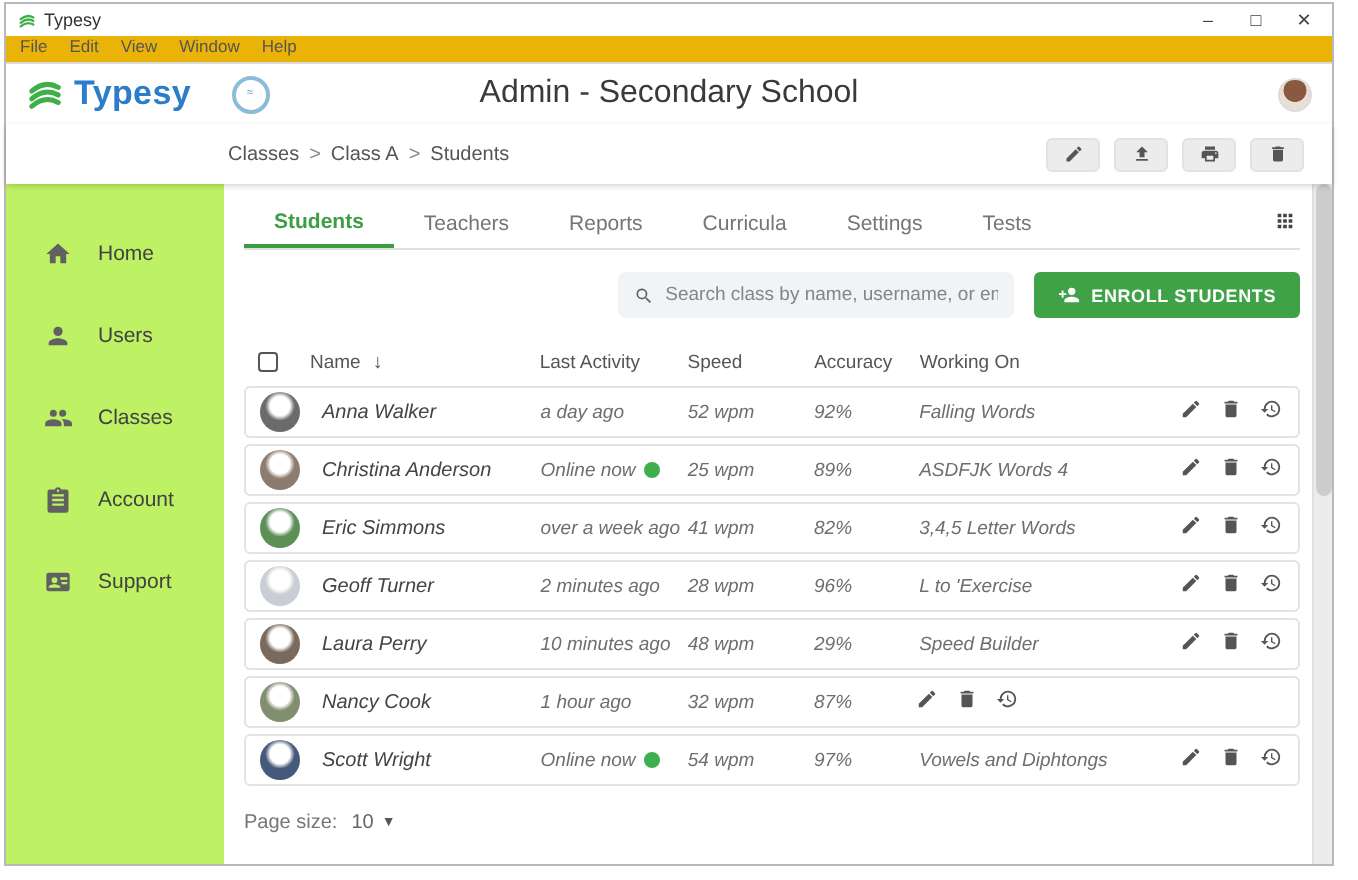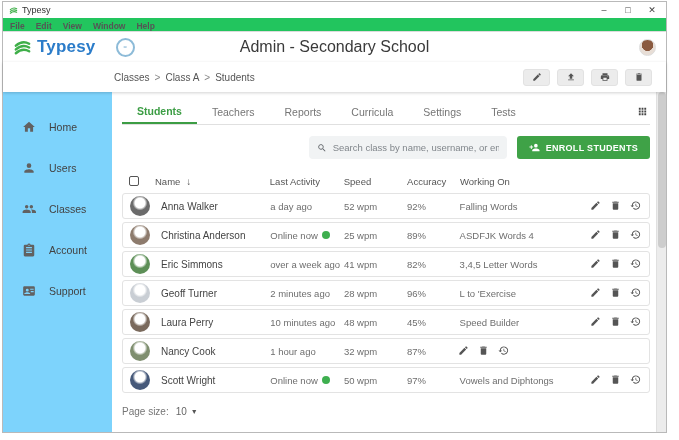--- a/index.html
+++ b/index.html
@@ -7,21 +7,21 @@
   .window { position:absolute; left:2px; top:1px; width:665px; height:432px; border:1px solid #b9b9b9; background:#fff; display:flex; flex-direction:column; }
 
   
   .titlebar { height:16px; display:flex; align-items:center; padding:0 2px 0 6px; background:#fff; }
   .titlebar .tb-logo { width:9px; height:9px; margin-right:4px; }
   .titlebar .tb-title { font-size:9px; color:#333; }
   .tb-controls { margin-left:auto; display:flex; }
   .tb-btn { width:24px; height:14px; display:flex; align-items:center; justify-content:center; font-size:9px; color:#444; cursor:default; }
 
   
-  .menubar { height:14px; display:flex; align-items:flex-end; gap:11px; padding-left:7px; border-bottom:1px solid #dcdcdc; background:#22c55e;font-weight:bold; }
+  .menubar { height:14px; display:flex; align-items:flex-start; gap:11px; padding-left:7px; border-bottom:1px solid #dcdcdc; background:#eab308; }
   .menu-item { font-size:8.5px; color:#555; }
 
   
   .appheader { height:30px; display:flex; align-items:center; padding:0 10px; position:relative; background:#fff; }
   .logo-wrap { display:flex; align-items:center; gap:5px; }
   .logo-glyph { width:19px; height:19px; }
   .logo-text { font-size:17px; font-weight:bold; color:#2b7cc9; letter-spacing:.2px; }
   .badge-circle { width:19px; height:19px; border:2px solid #8dbbd8; border-radius:50%; margin-left:20px; display:flex; align-items:center; justify-content:center; font-size:6px; color:#6fa7cc; }
   .header-title { position:absolute; left:0; right:0; text-align:center; font-size:16px; color:#3a3a3a; }
   .header-avatar { margin-left:auto; width:17px; height:17px; border-radius:50%; background:radial-gradient(circle at 50% 35%, #8a5a40 0 45%, #e8ded6 48%); border:1px solid #ddd; z-index:2; }
@@ -29,21 +29,21 @@
   
   .crumb-row { height:30px; display:flex; align-items:center; padding:0 14px 0 111px; background:#fff; box-shadow:0 1px 3px rgba(0,0,0,.18); position:relative; z-index:3; }
   .crumbs { font-size:10px; color:#555; display:flex; gap:5px; align-items:center; }
   .crumb-sep { color:#888; }
   .crumb-actions { margin-left:auto; display:flex; gap:7px; }
   .tool-btn { width:27px; height:17px; background:#ececec; border:1px solid #e2e2e2; border-radius:3px; display:flex; align-items:center; justify-content:center; }
   .tool-btn svg { width:10px; height:10px; fill:#555; }
 
   
   .body-row { flex:1; display:flex; position:relative; background:#fff; overflow:hidden; }
-  .sidebar { width:109px; background:#7dd3fc; padding-top:14px; flex-shrink:0; }
+  .sidebar { width:109px; background:#bef264; padding-top:14px; flex-shrink:0; }
   .side-item { height:41px; display:flex; align-items:center; gap:13px; padding-left:19px; }
   .side-item svg { width:14px; height:14px; fill:#616161; flex-shrink:0; }
   .side-label { font-size:10.5px; color:#424242; }
 
   .main { flex:1; padding:8px 16px 0 10px; position:relative; }
 
   .tabsbar { display:flex; align-items:center; border-bottom:1px solid #e0e0e0; height:25px; }
   .tab { padding:0 15px; font-size:10.5px; color:#757575; height:100%; display:flex; align-items:center; }
   .tab.active { color:#3c9d44; font-weight:bold; border-bottom:2px solid #3c9d44; }
   .grid-btn { margin-left:auto; margin-right:2px; }
@@ -60,21 +60,21 @@
   
   .thead { display:flex; align-items:center; height:24px; margin-top:10px; font-size:9.5px; color:#555; }
   .col-name { width:28%; display:flex; align-items:center; }
   .col-activity { width:14%; display:flex; align-items:center; gap:4px; }
   .col-speed { width:12%; }
   .col-accuracy { width:10%; }
   .col-working { width:25%; }
   .col-actions { width:11%; display:flex; justify-content:flex-end; gap:9px; padding-right:8px; }
   .checkbox { width:10px; height:10px; border:1.5px solid #555; border-radius:2px; margin:0 16px 0 7px; background:#fff; }
   .sort-arrow { margin-left:6px; font-size:10px; color:#555; }
-  .trow { display:flex; align-items:center; height:26px; border:1px solid #e3e3e3; border-radius:3px; margin-bottom:3px; font-size:9.5px; color:#6e6e6e; background:#fff; }
+  .trow { display:flex; align-items:center; height:26px; border:1px solid #e3e3e3; border-radius:3px; margin-bottom:3px; font-size:9.5px; color:#6e6e6e; background:#fff;font-style:italic; }
   .avatar { width:20px; height:20px; border-radius:50%; margin:0 11px 0 7px; flex-shrink:0; background:#888; }
   .student-name { color:#444; font-size:10px; }
   .online-dot { width:8px; height:8px; border-radius:50%; background:#3eaf4f; display:inline-block; }
   .act-icon svg { width:11px; height:11px; fill:#555; }
 
   .pagesize-row { margin-top:13px; display:flex; align-items:center; gap:7px; font-size:10px; color:#757575; }
   .pagesize-value { display:flex; align-items:center; gap:4px; color:#666; }
   .caret { font-size:7px; color:#555; }
 
   
@@ -335,21 +335,21 @@
   <div class="trow">
     <div class="col-name">
       <span class="avatar" style="background: radial-gradient(circle at 50% 35%, rgba(255, 255, 255, 0.35) 0px, rgba(255, 255, 255, 0.35) 30%, rgb(122, 106, 93) 45%);"></span>
       <span class="student-name">Laura Perry</span>
     </div>
     <div class="col-activity">
       <span>10 minutes ago</span>
 
     </div>
     <div class="col-speed">48 wpm</div>
-    <div class="col-accuracy">45%</div>
+    <div class="col-accuracy">29%</div>
     <div class="col-working">Speed Builder</div>
     <div class="col-actions">
       <span class="act-icon"><svg viewBox="0 0 24 24">
                   <path d="M3 17.25V21h3.75L17.8 9.94l-3.75-3.75L3 17.25zM20.7 7.04a1 1 0 0 0 0-1.41l-2.34-2.34a1 1 0 0 0-1.41 0l-1.83 1.83 3.75 3.75 1.83-1.83z"></path>
                 </svg></span>
       <span class="act-icon"><svg viewBox="0 0 24 24">
                   <path d="M6 19a2 2 0 0 0 2 2h8a2 2 0 0 0 2-2V7H6v12zM19 4h-3.5l-1-1h-5l-1 1H5v2h14V4z"></path>
                 </svg></span>
       <span class="act-icon"><svg viewBox="0 0 24 24">
                   <path d="M13 3a9 9 0 0 0-9 9H1l3.96 3.96L9 12H6a7 7 0 1 1 2.1 5l-1.42 1.42A9 9 0 1 0 13 3zm-1 5v5l4.28 2.54.72-1.21-3.5-2.08V8H12z"></path>
@@ -383,21 +383,21 @@
 
   <div class="trow">
     <div class="col-name">
       <span class="avatar" style="background: radial-gradient(circle at 50% 35%, rgba(255, 255, 255, 0.35) 0px, rgba(255, 255, 255, 0.35) 30%, rgb(70, 89, 122) 45%);"></span>
       <span class="student-name">Scott Wright</span>
     </div>
     <div class="col-activity">
       <span>Online now</span>
       <span class="online-dot"></span>
     </div>
-    <div class="col-speed">50 wpm</div>
+    <div class="col-speed">54 wpm</div>
     <div class="col-accuracy">97%</div>
     <div class="col-working">Vowels and Diphtongs</div>
     <div class="col-actions">
       <span class="act-icon"><svg viewBox="0 0 24 24">
                   <path d="M3 17.25V21h3.75L17.8 9.94l-3.75-3.75L3 17.25zM20.7 7.04a1 1 0 0 0 0-1.41l-2.34-2.34a1 1 0 0 0-1.41 0l-1.83 1.83 3.75 3.75 1.83-1.83z"></path>
                 </svg></span>
       <span class="act-icon"><svg viewBox="0 0 24 24">
                   <path d="M6 19a2 2 0 0 0 2 2h8a2 2 0 0 0 2-2V7H6v12zM19 4h-3.5l-1-1h-5l-1 1H5v2h14V4z"></path>
                 </svg></span>
       <span class="act-icon"><svg viewBox="0 0 24 24">

